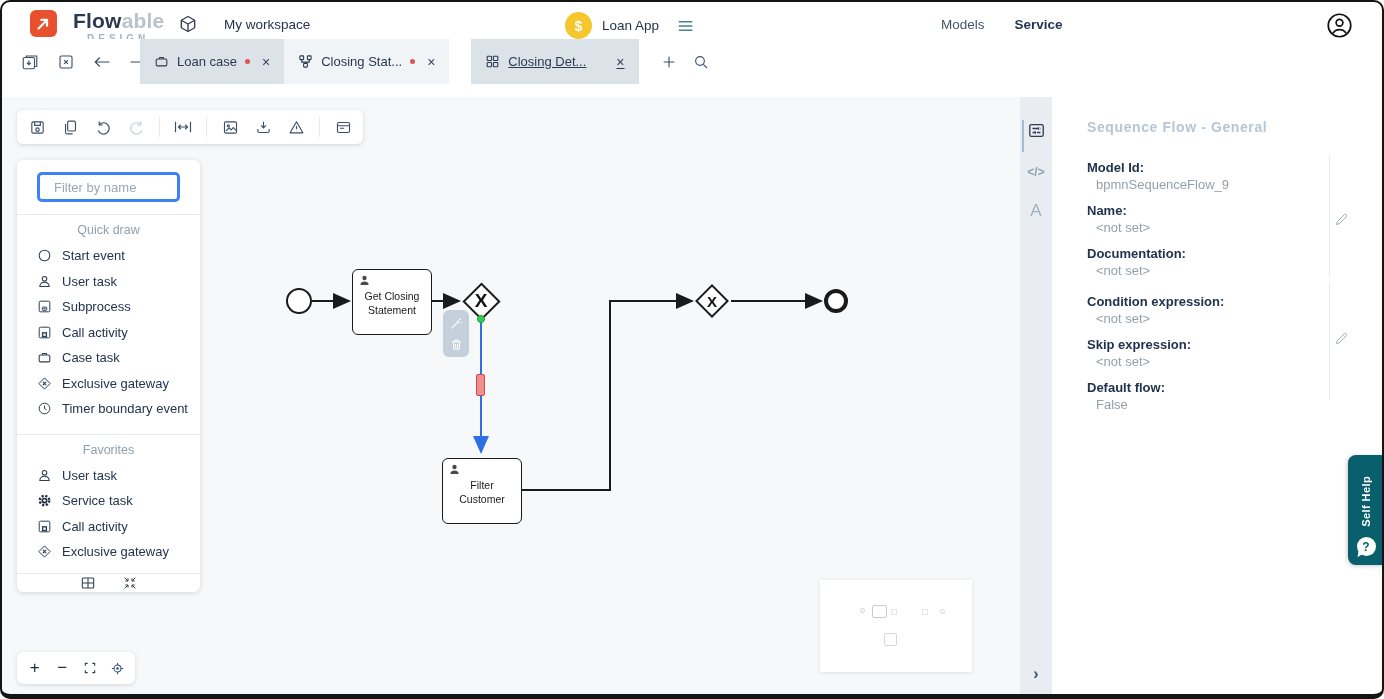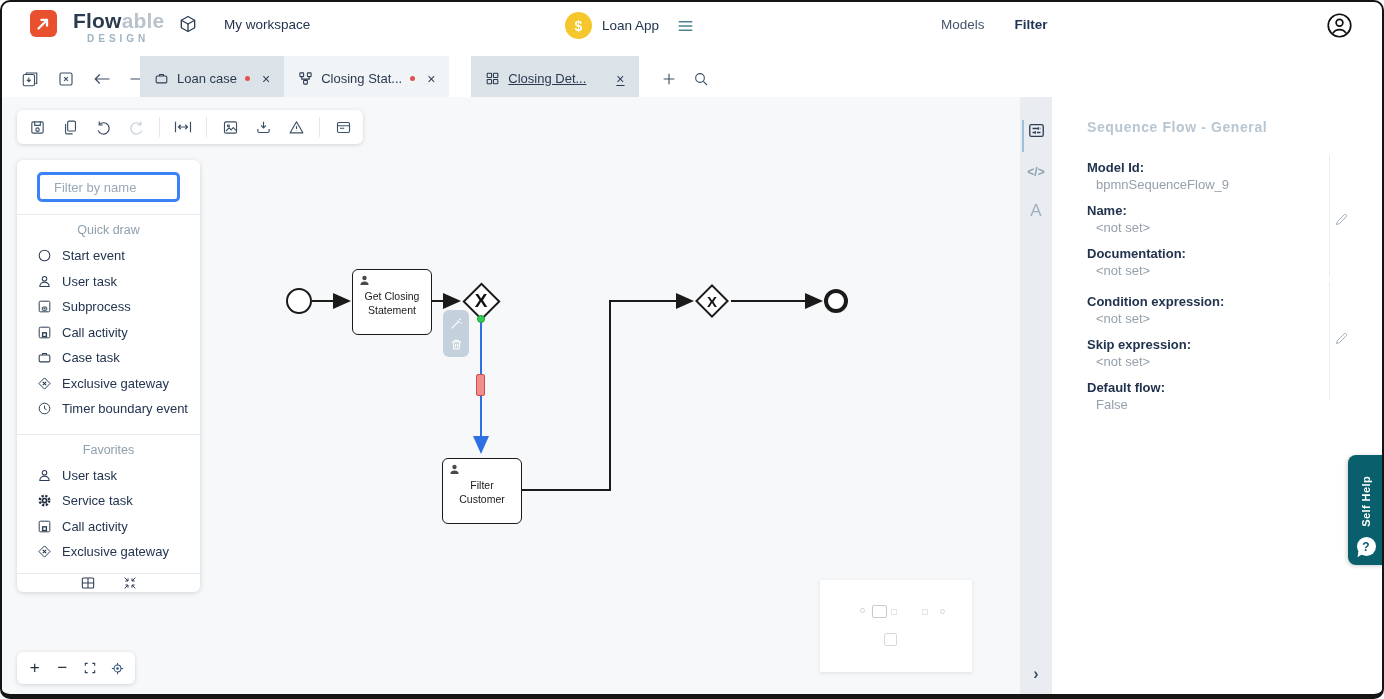--- a/index.html
+++ b/index.html
@@ -19,21 +19,21 @@
   .hdr-app { position:absolute; left:565px; top:12px; display:flex; align-items:center; gap:10px; }
   .app-badge { width:27px; height:27px; border-radius:50%; background:#f6c62d; color:#fff; font-weight:700; font-size:14px; display:flex; align-items:center; justify-content:center; }
   .app-name { color:#22344e; font-size:13.5px; }
   .hdr-menu { margin-left:8px; cursor:pointer; }
   .hdr-nav { position:absolute; left:941px; top:17px; display:flex; gap:30px; font-size:13.5px; }
   .nav-item { color:#44566b; cursor:pointer; }
   .nav-item.active { color:#1f3352; font-weight:700; }
   .hdr-avatar { position:absolute; left:1326px; top:12px; cursor:pointer; }
 
   
-  .tabbar { position:absolute; left:0; top:56px; width:1384px; height:45px; background:#fff; }
+  .tabbar { position:absolute; left:0; top:39px; width:1384px; height:45px; background:#fff; }
   .tb-controls { position:absolute; left:20px; top:0; height:45px; display:flex; align-items:center; gap:16px; }
   .tb-btn { width:20px; height:20px; display:flex; align-items:center; justify-content:center; cursor:pointer; }
   .tabs { position:absolute; left:140px; top:0; height:45px; display:flex; align-items:stretch; }
   .tab { display:flex; align-items:center; gap:8px; padding:0 14px; background:#dce3e8; font-size:13px; color:#2a3950; cursor:pointer; }
   .tab.active { background:#f1f4f6; }
   .tab.gap { margin-left:22px;text-decoration:underline; }
   .dirty-dot { width:5px; height:5px; border-radius:50%; background:#e05252; }
   .tab-close { font-size:14px; color:#33415c; margin-left:4px; cursor:pointer; }
   .tabs-extra { display:flex; align-items:center; gap:12px; margin-left:20px; }
 
@@ -147,21 +147,21 @@
       <span class="app-name">Loan App</span>
       <span class="hdr-menu">
         <svg class="ico" width="17" height="14" viewBox="0 0 20 16" stroke="#4b8491" stroke-width="1.8" fill="none">
             <path d="M2 3 h16 M2 8 h16 M2 13 h16"></path>
           </svg>
       </span>
     </div>
 
     <div class="hdr-nav">
       <span class="nav-item">Models</span>
-      <span class="nav-item active">Filter</span>
+      <span class="nav-item active">Service</span>
     </div>
 
     <div class="hdr-avatar">
       <svg class="ico" width="27" height="27" viewBox="0 0 24 24" fill="none" stroke="#111" stroke-width="1.5">
           <circle cx="12" cy="12" r="10"></circle>
           <circle cx="12" cy="9.5" r="3"></circle>
           <path d="M6 19 a7 7 0 0 1 12 0"></path>
         </svg>
     </div>
   </div>

